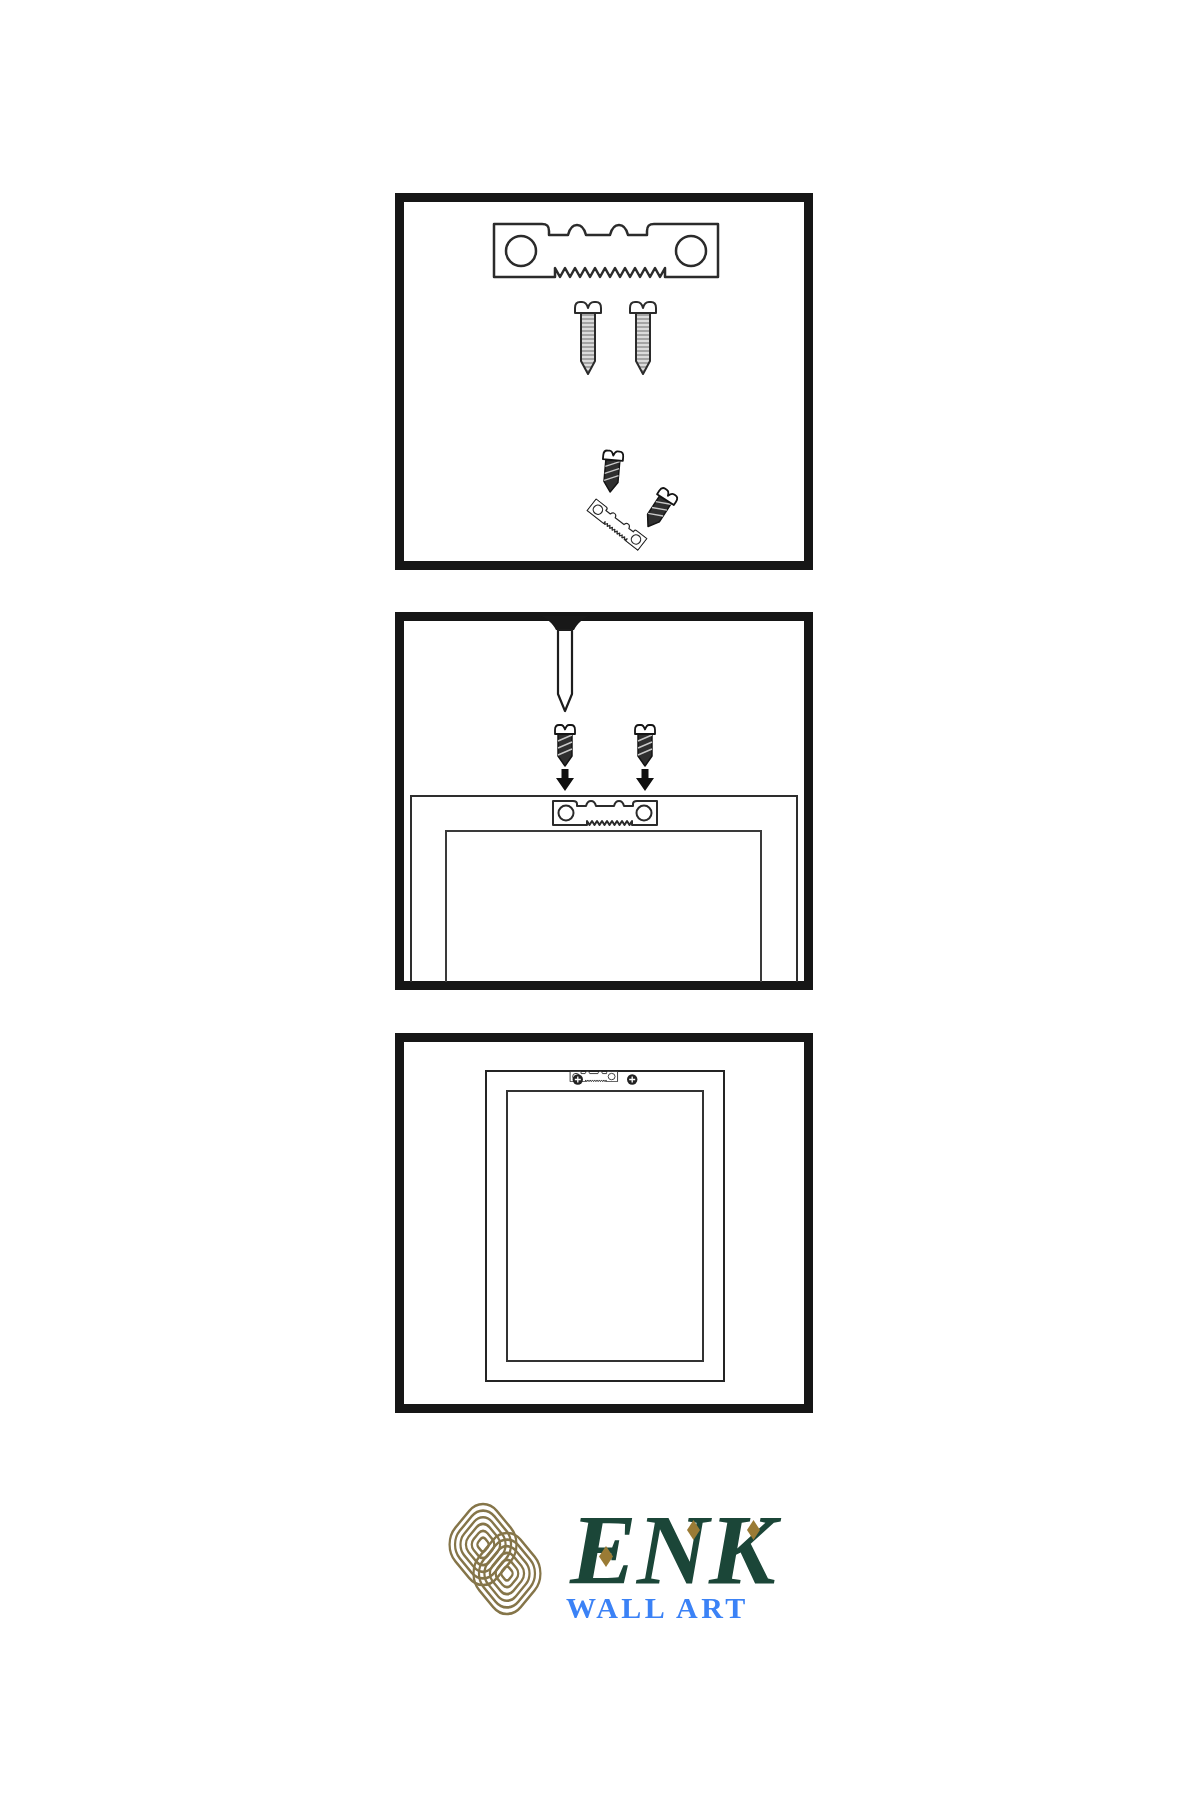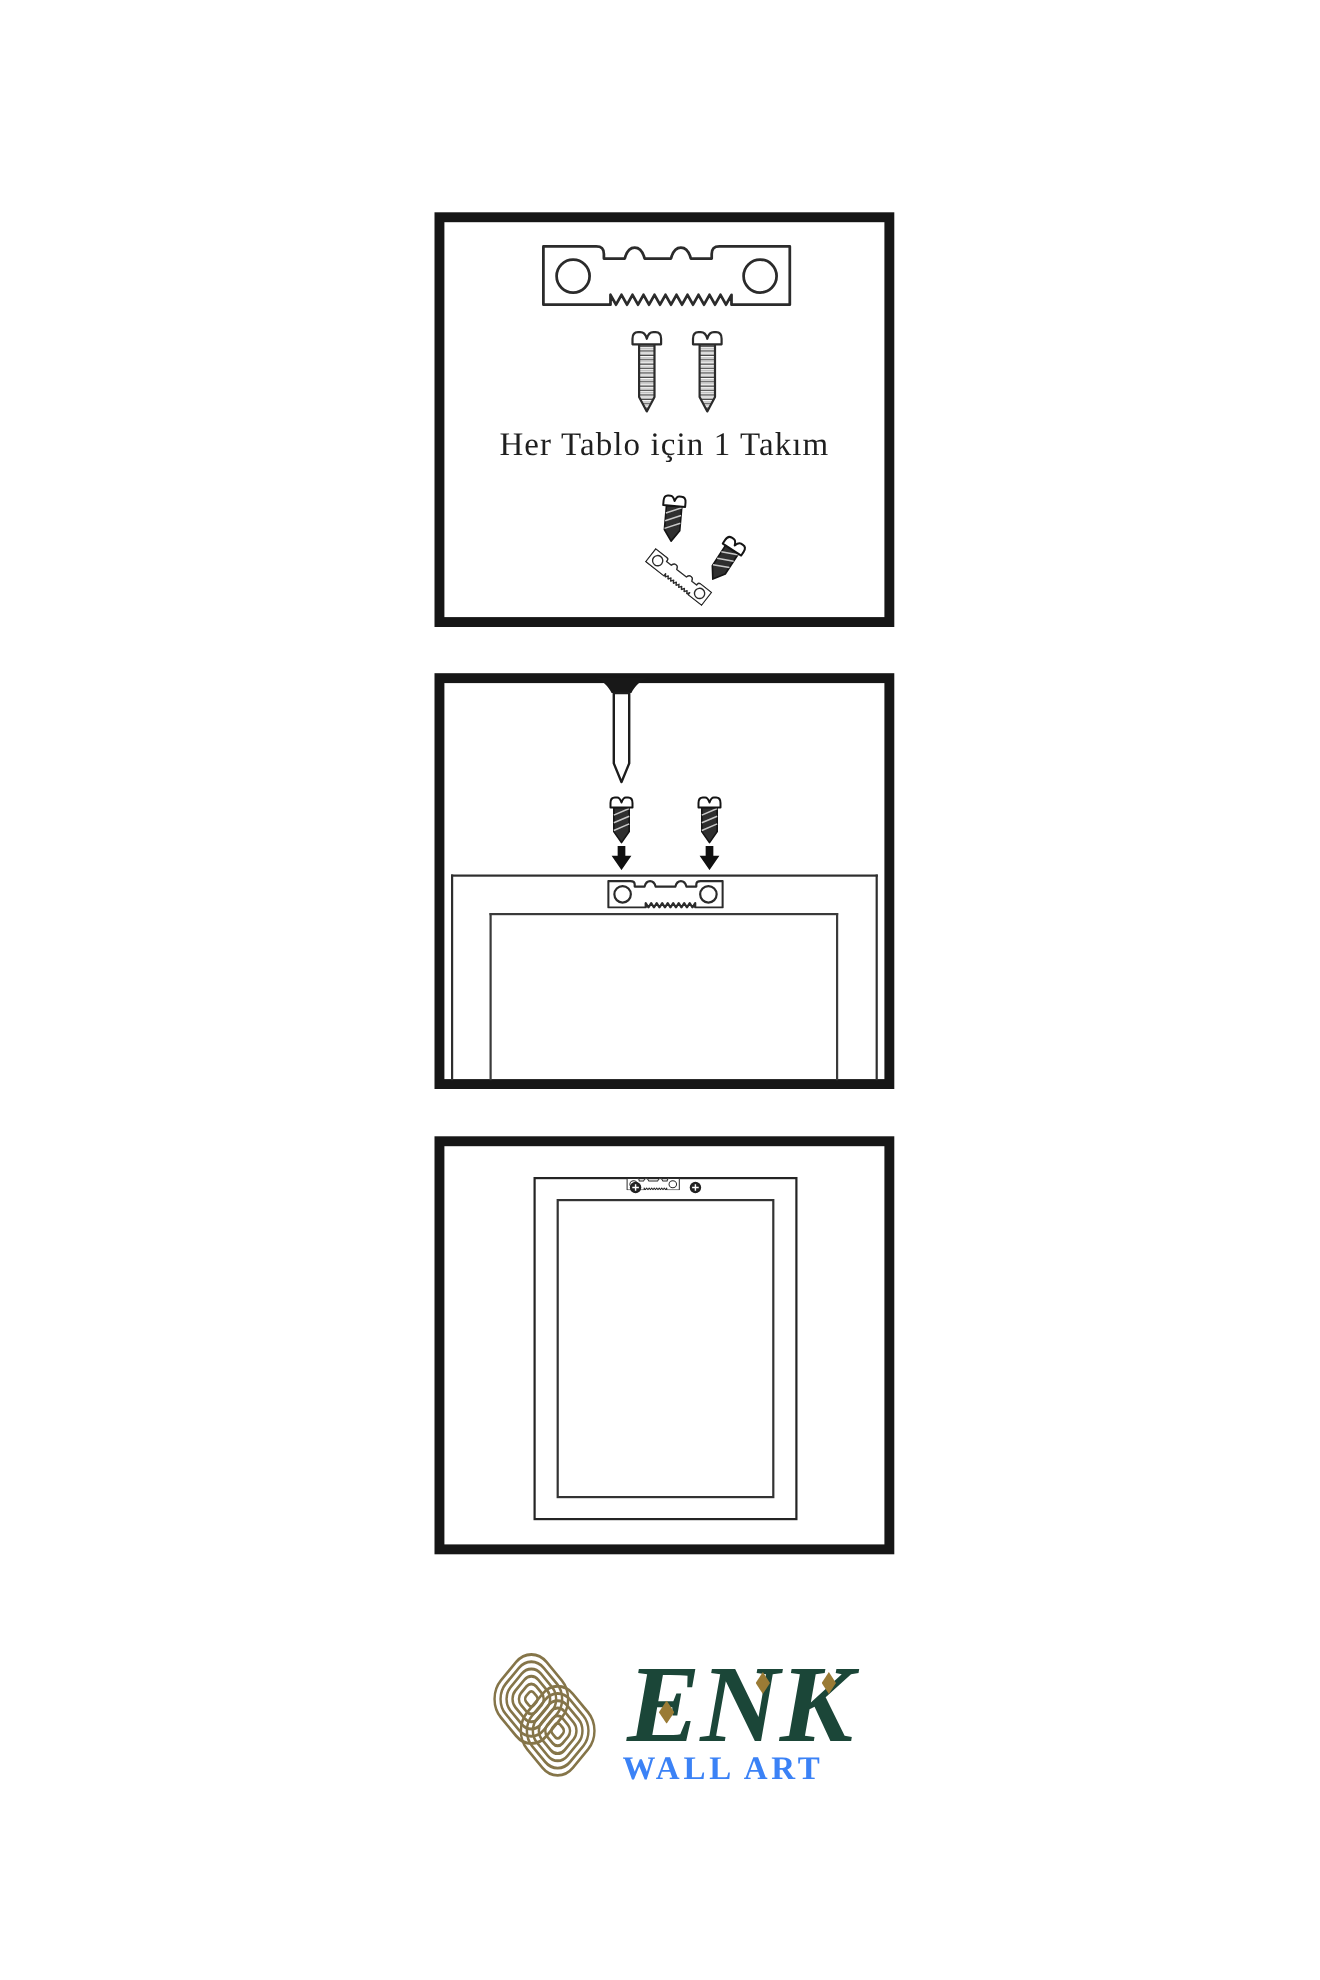--- a/index.html
+++ b/index.html
@@ -72,21 +72,20 @@
   <section class="panel" id="panel1">
     <svg class="abs" style="left:88px;top:20px" width="228" height="58">
         <use href="#hanger-big"></use>
       </svg>
     <svg class="abs" style="left:167px;top:96px" width="34" height="80">
         <use href="#screw-thread"></use>
       </svg>
     <svg class="abs" style="left:222px;top:96px" width="34" height="80">
         <use href="#screw-thread"></use>
       </svg>
-    <div class="caption">Her Tablo için 1 Takım</div>
     <svg class="abs" style="left:166px;top:246px" width="112" height="106" viewBox="0 0 112 106">
       <g transform="translate(30,0) rotate(5 12 22)">
           <use href="#screw-dark" width="24" height="46"></use>
         </g>
       <g transform="translate(26,50) rotate(38)">
           <use href="#hanger-small" width="106" height="26" transform="scale(0.62)"></use>
         </g>
       <g transform="translate(78,38) rotate(33 12 22)">
           <use href="#screw-dark" width="24" height="46"></use>
         </g>

